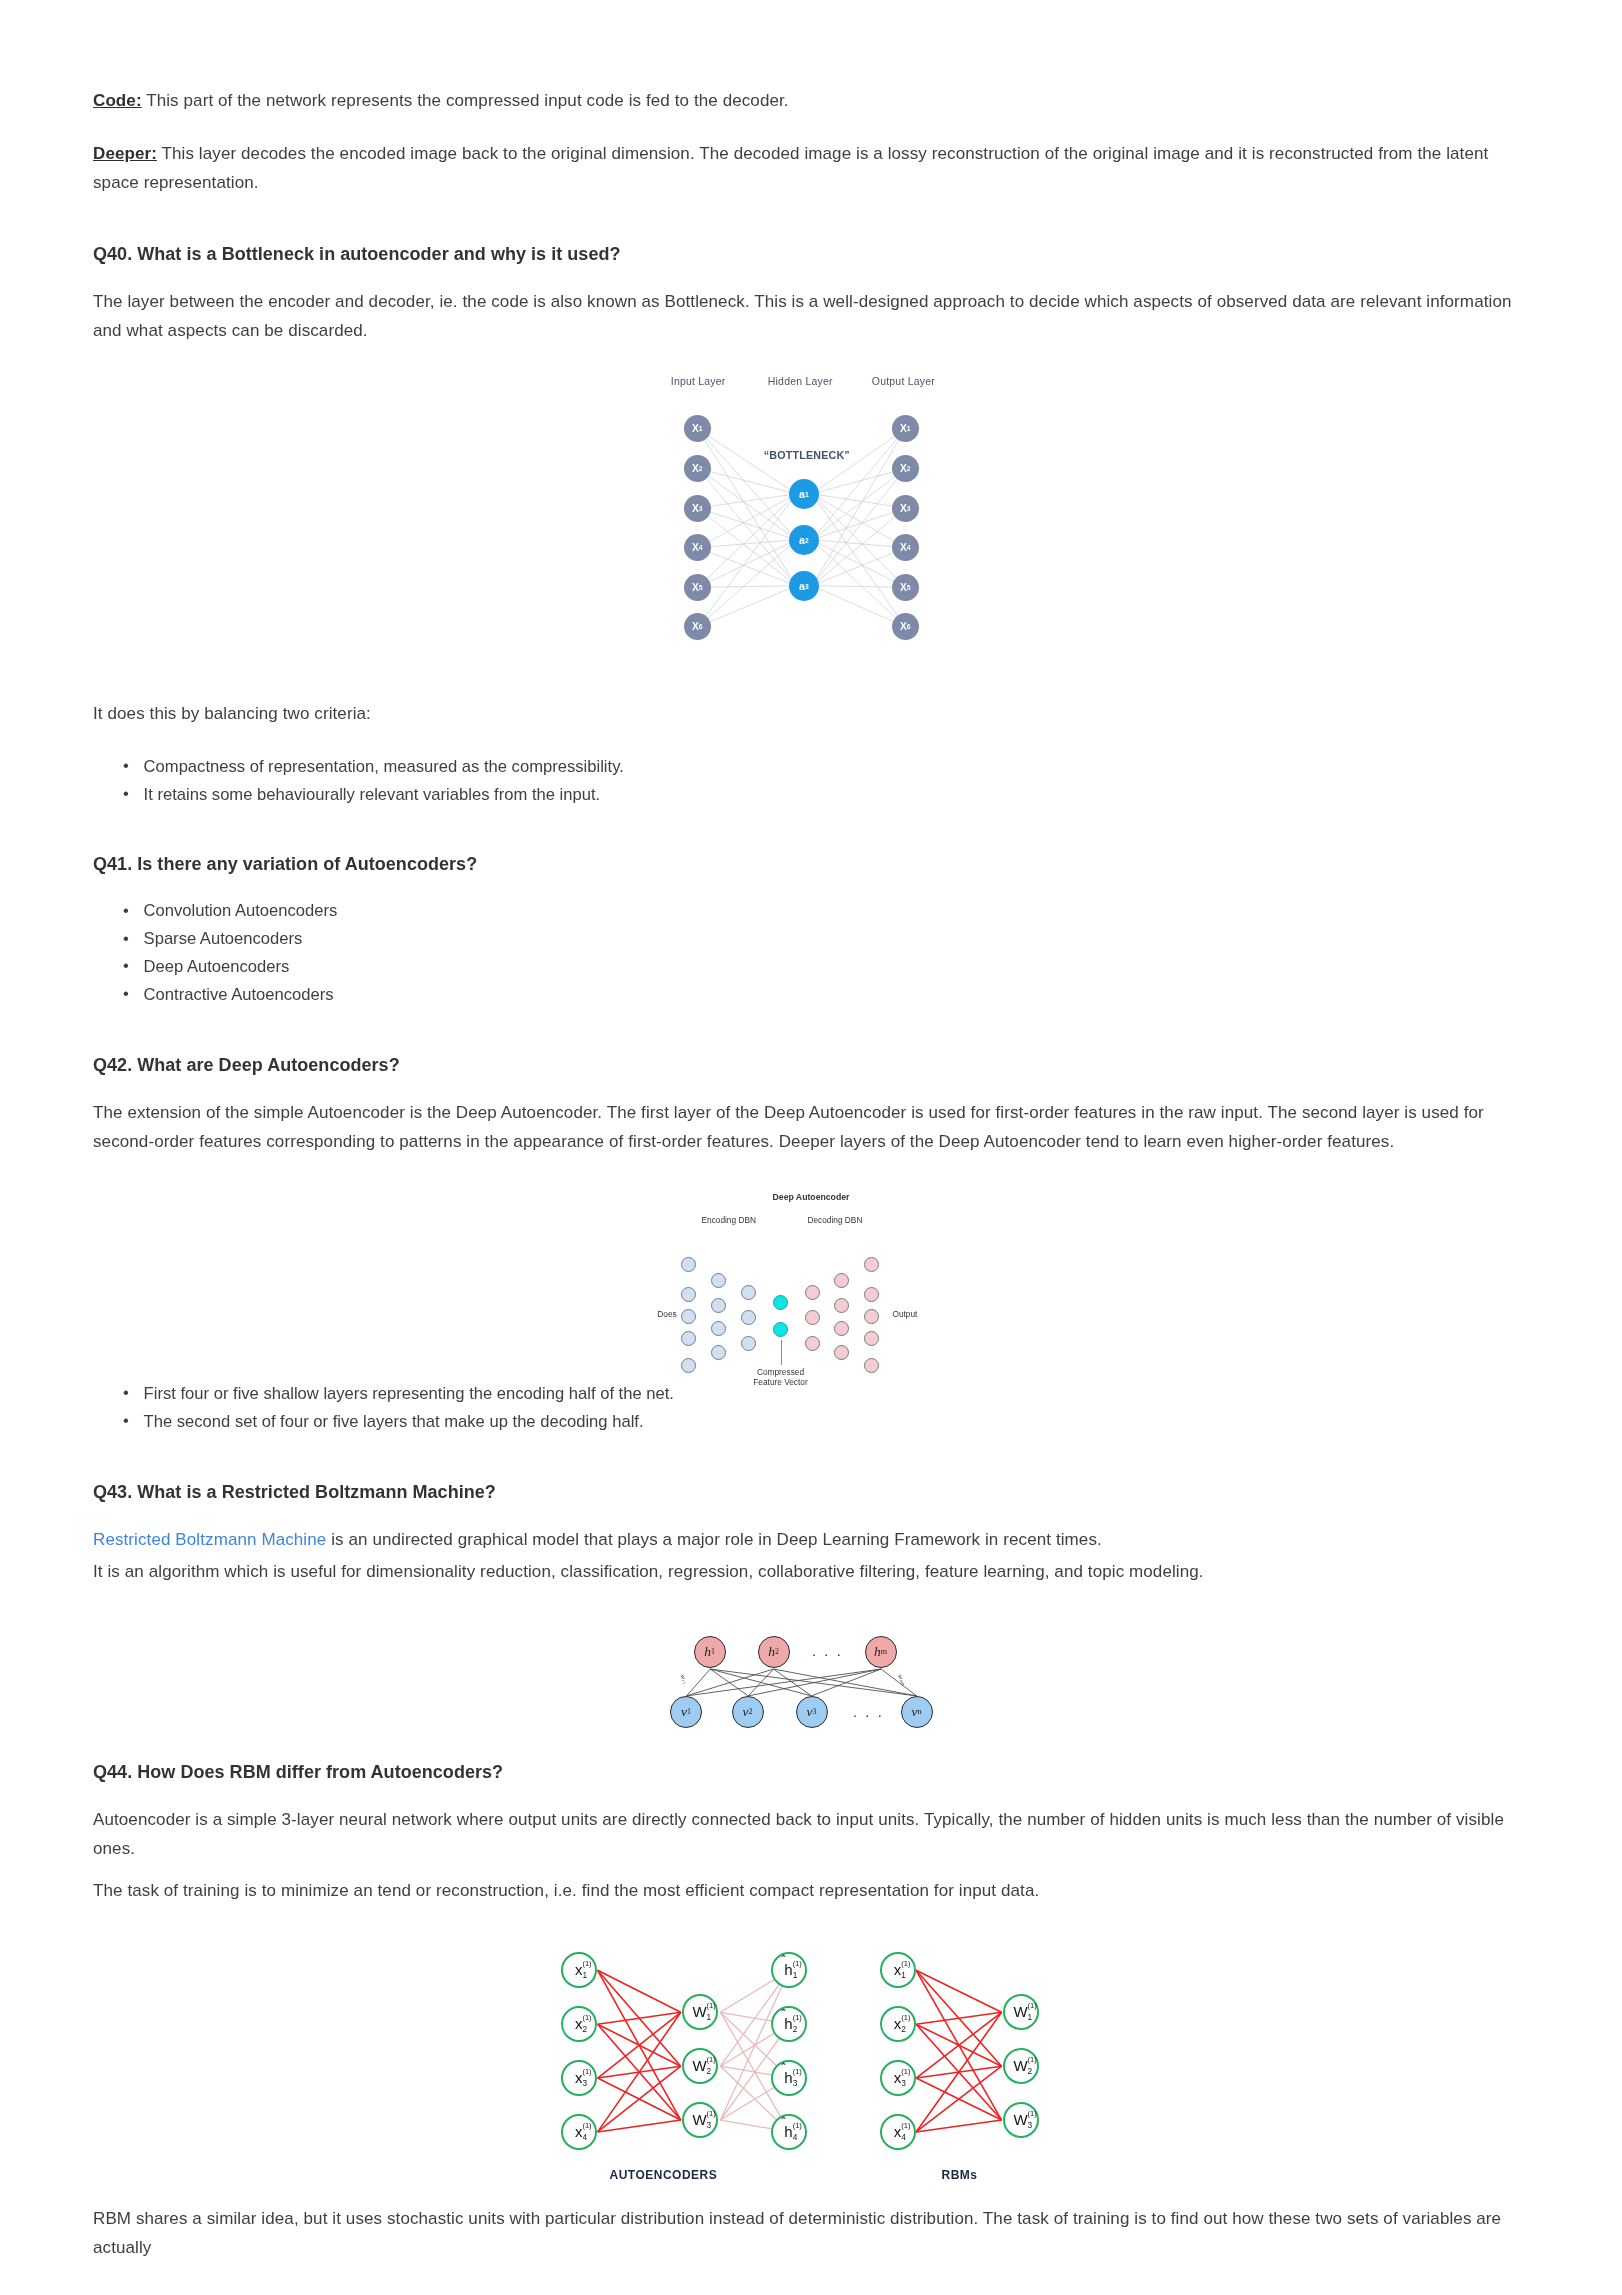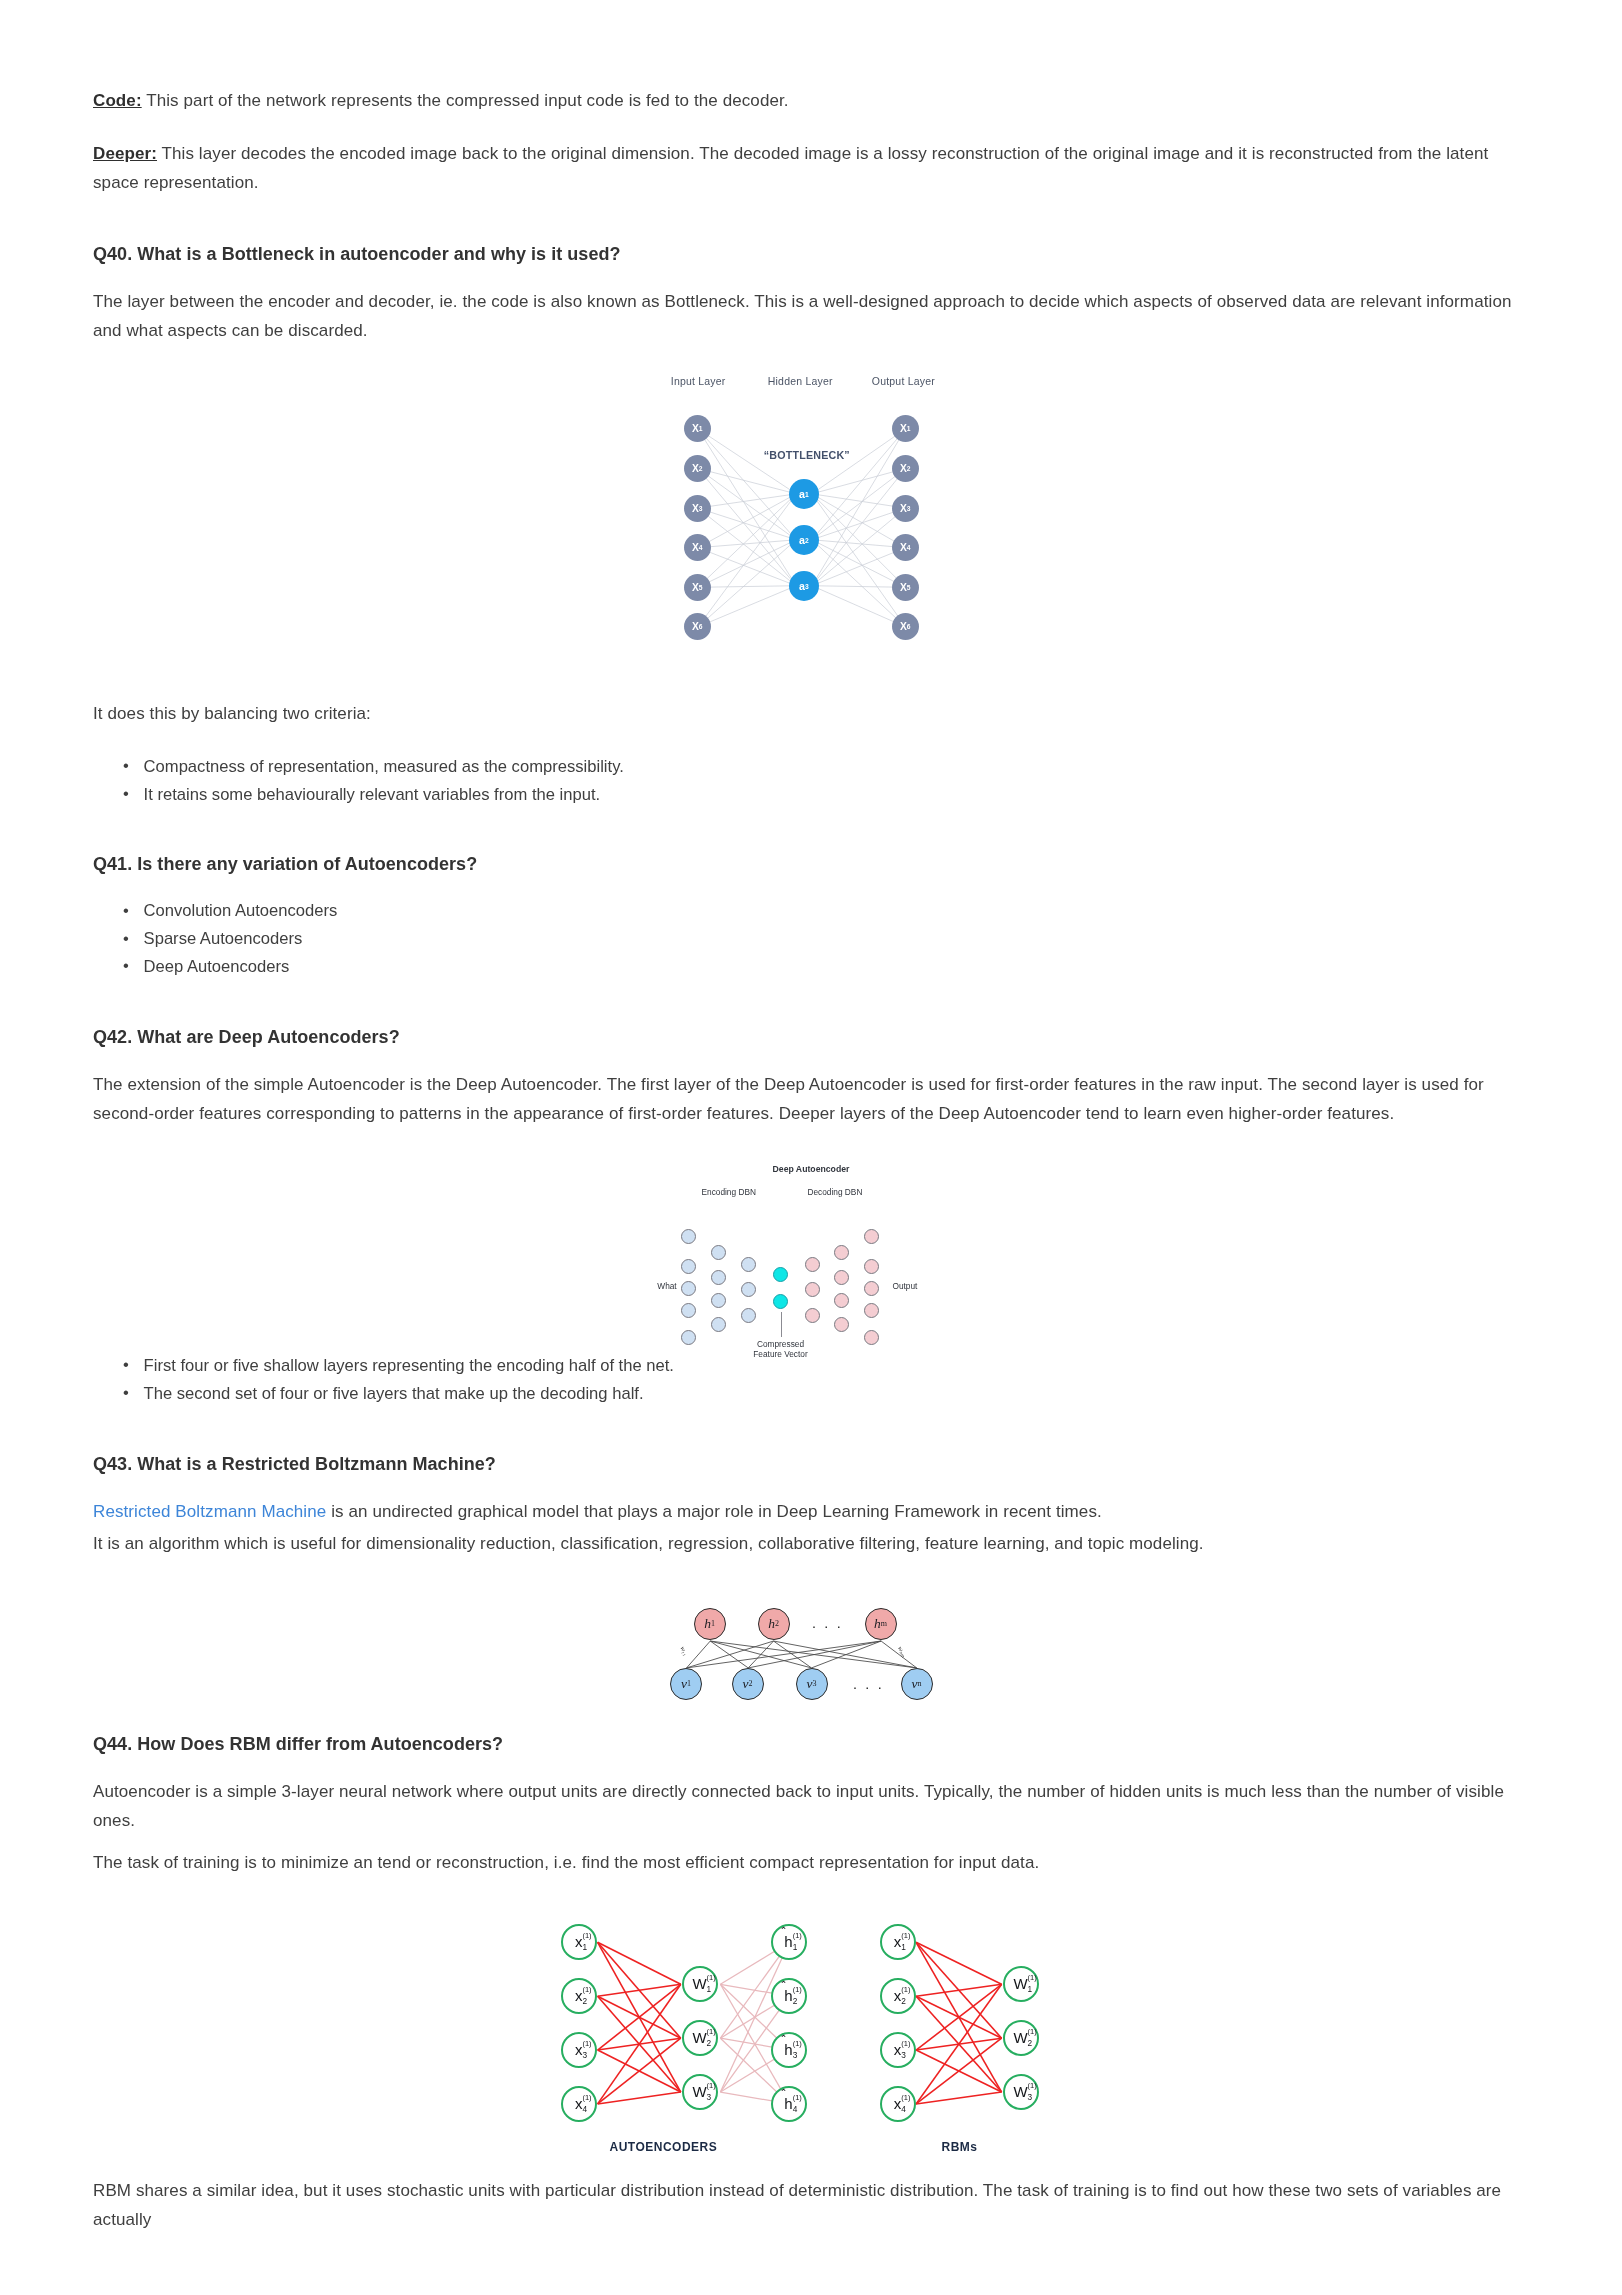--- a/index.html
+++ b/index.html
@@ -252,31 +252,32 @@
   <ul class="body-list">
     <li>Compactness of representation, measured as the compressibility.</li>
     <li>It retains some behaviourally relevant variables from the input.</li>
   </ul>
 
   <h3 class="qhead">Q41. Is there any variation of Autoencoders?</h3>
   <ul class="body-list">
     <li>Convolution Autoencoders</li>
     <li>Sparse Autoencoders</li>
     <li>Deep Autoencoders</li>
+    <li>Contractive Autoencoders</li>
   </ul>
 
   <h3 class="qhead">Q42. What are Deep Autoencoders?</h3>
   <p class="body">The extension of the simple Autoencoder is the Deep Autoencoder. The first layer of the Deep Autoencoder is used for first-order features in the raw input. The second layer is used for second-order features corresponding to patterns in the appearance of first-order features. Deeper layers of the Deep Autoencoder tend to learn even higher-order features.</p>
 
   <div class="fig">
     <div class="da-wrap">
       <div class="da-title">Deep Autoencoder</div>
       <div class="da-sub" style="left:49px; top:25px;">Encoding DBN</div>
       <div class="da-sub" style="left:155px; top:25px;">Decoding DBN</div>
-      <div class="da-io" style="left:4.8px; top:119px;">What</div>
+      <div class="da-io" style="left:4.8px; top:119px;">Does</div>
       <div class="da-io" style="left:240px; top:119px;">Output</div>
 
       <div class="da-node da-blue" style="left:28px; top:67px;"></div>
       <div class="da-node da-blue" style="left:28px; top:97px;"></div>
       <div class="da-node da-blue" style="left:28px; top:119px;"></div>
       <div class="da-node da-blue" style="left:28px; top:141px;"></div>
       <div class="da-node da-blue" style="left:28px; top:168px;"></div>
 
       <div class="da-node da-blue" style="left:58px; top:83px;"></div>
       <div class="da-node da-blue" style="left:58px; top:108px;"></div>

